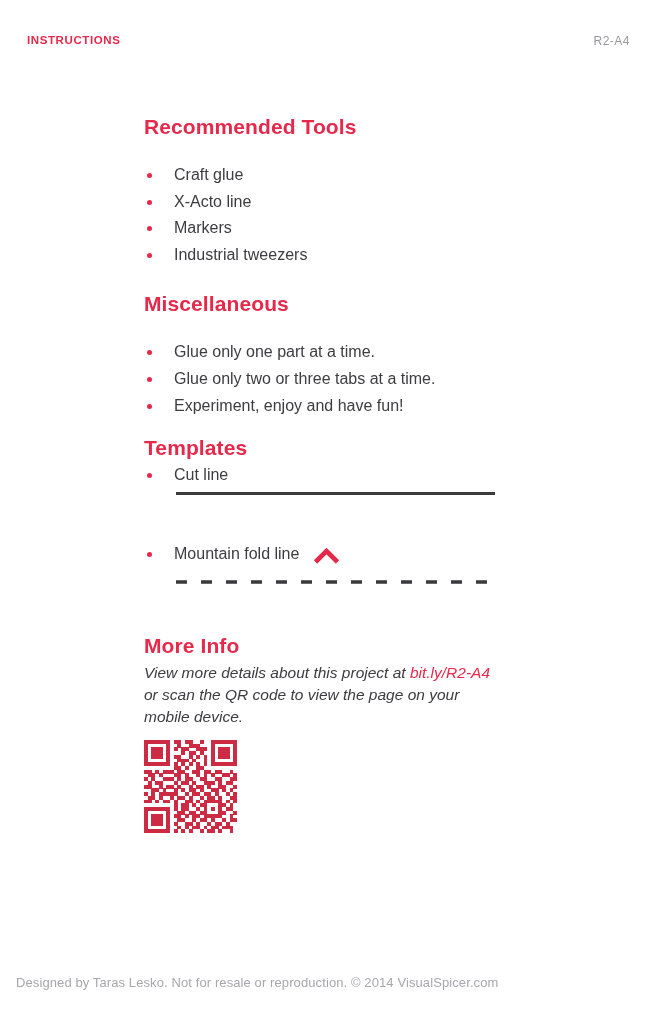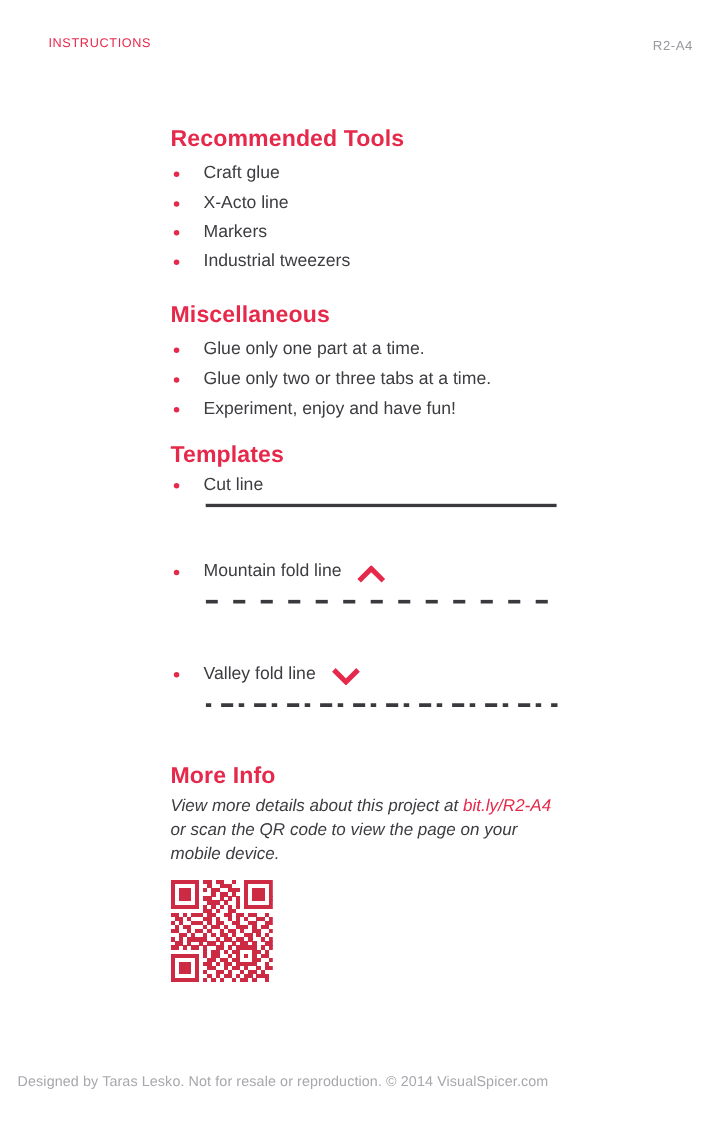--- a/index.html
+++ b/index.html
@@ -8,53 +8,53 @@
     position: relative;
     width: 660px;
     height: 1020px;
     background: #ffffff;
     font-family: "Liberation Sans", sans-serif;
     overflow: hidden;
   }
   
   .doc-header-left {
     position: absolute;
-    left: 44px;
+    left: 27px;
     top: 34px;
     font-size: 11.5px;
-    font-weight: normal;
+    font-weight: bold;
     letter-spacing: 0.6px;
     color: var(--accent);
   }
   .doc-header-right {
     position: absolute;
     right: 30px;
     top: 34px;
     font-size: 12px;
     letter-spacing: 0.5px;
     color: var(--muted);
   }
   
   .content {
     position: absolute;
-    left: 155px;
+    left: 144px;
     top: 115px;
     width: 365px;
   }
   h2.sec-title {
     font-size: 21px;
     line-height: 24px;
     font-weight: bold;
     color: var(--accent);
     letter-spacing: 0.1px;
   }
   h2.t-misc      { margin-top: 24px; }
   h2.t-templates { margin-top: 17px; }
   h2.t-moreinfo  { margin-top: 46px; }
-  ul.blist { list-style: none; margin-top: 6px; }
+  ul.blist { list-style: none; margin-top: 23px; }
   ul.blist li, .t-label {
     display: flex;
     align-items: flex-start;
     font-size: 16px;
     line-height: 26.6px;
     color: var(--body);
   }
   .dot {
     flex: 0 0 auto;
     width: 5px;
@@ -168,36 +168,20 @@
             <polyline points="2.5,14 13.5,3 24.5,14" fill="none" stroke="currentColor" stroke-width="4.6"></polyline>
           </svg>
         </div>
         <div class="sample">
           <svg width="320" height="4" viewBox="0 0 320 4">
             <line x1="0" y1="2" x2="320" y2="2" stroke="#3A3A3E" stroke-width="3.4" stroke-dasharray="11 14"></line>
           </svg>
         </div>
       </div>
 
-      <div class="t-row">
-        <div class="t-label">
-          <span class="v-label-wrap" style="display:flex;">
-              <span class="dot"></span>
-              <span>Valley fold line</span>
-            </span>
-          <svg class="chev" width="27" height="16" viewBox="0 0 27 16">
-            <polyline points="2.5,2 13.5,13 24.5,2" fill="none" stroke="currentColor" stroke-width="4.6"></polyline>
-          </svg>
-        </div>
-        <div class="sample">
-          <svg width="320" height="4" viewBox="0 0 320 4">
-            <line x1="0" y1="2" x2="320" y2="2" stroke="#3A3A3E" stroke-width="3.4" stroke-dasharray="5 9 11 5"></line>
-          </svg>
-        </div>
-      </div>
 
     </div>
 
     <h2 class="sec-title t-moreinfo">More Info</h2>
     <div class="mi-para">
       <div><span>View more details about this project at </span><a class="mi-link">bit.ly/R2-A4</a></div>
       <div>or scan the QR code to view the page on your mobile device.</div>
     </div>
 
     <div class="qr-wrap">

